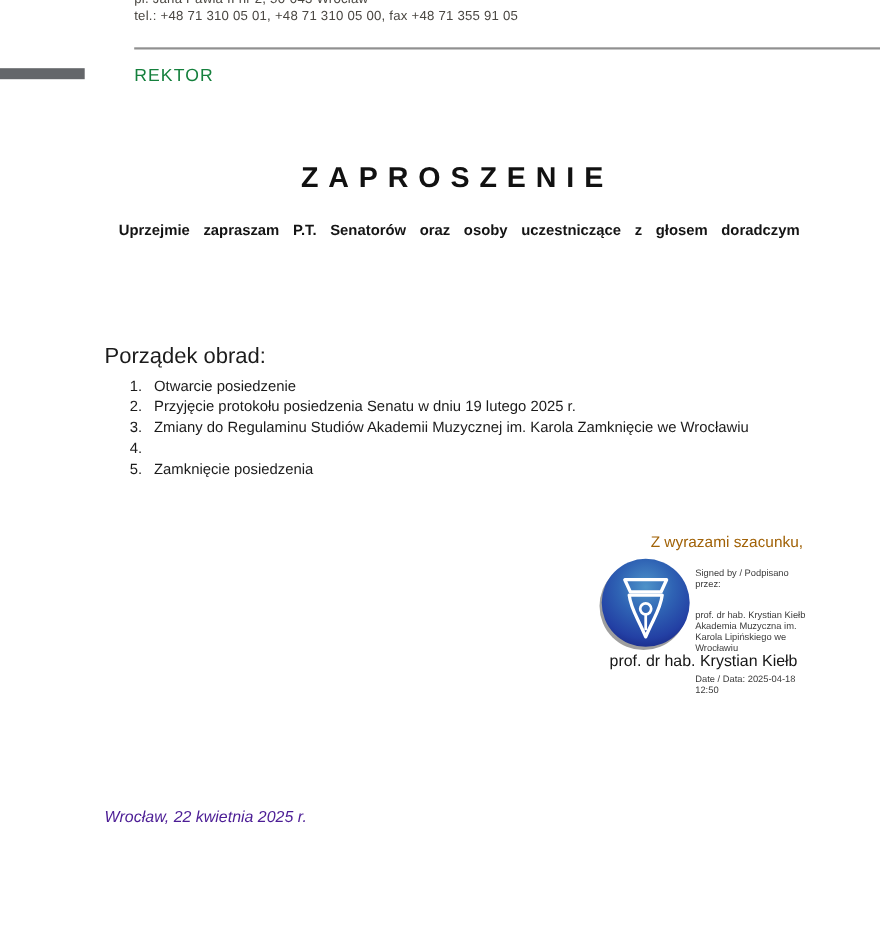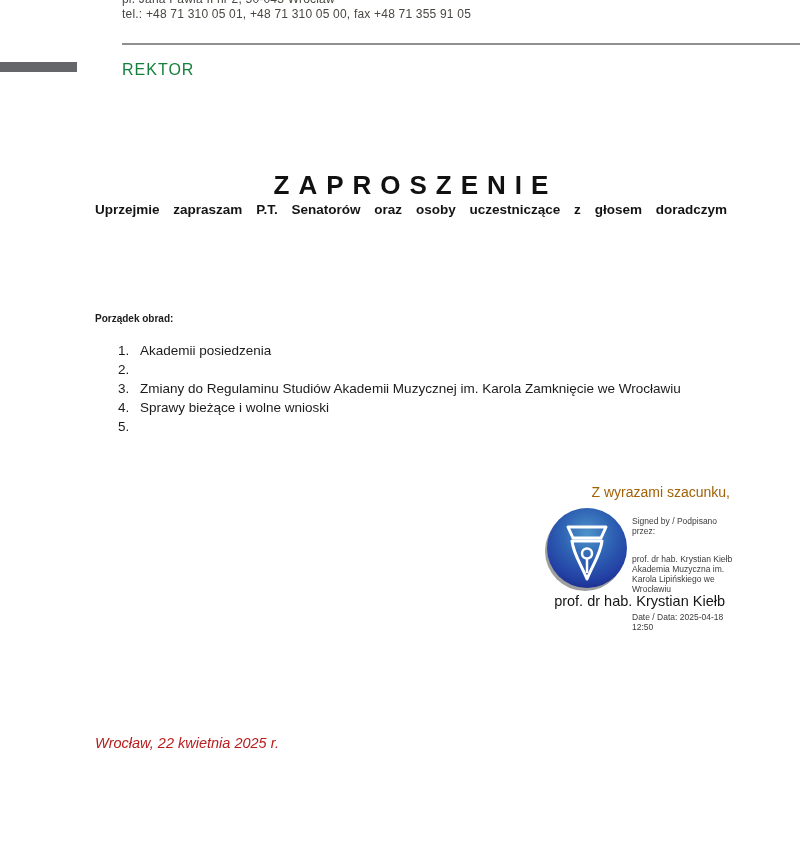--- a/index.html
+++ b/index.html
@@ -26,33 +26,33 @@
     background:#64666a;
   }
   .rektor{
     position:absolute;left:122px;top:61px;
     font-size:16px;letter-spacing:1px;color:#15803d;
   }
   
   .title{
     position:absolute;left:95px;width:632px;top:146px;
     text-align:center;font-weight:700;font-size:26px;
-    letter-spacing:9px;text-indent:9px;color:#111;margin-top:24px;
+    letter-spacing:9px;text-indent:9px;color:#111;
   }
   
   .intro{
     position:absolute;left:95px;width:632px;top:200px;
     font-weight:700;font-size:13.5px;line-height:19px;color:#141414;
   }
-  .intro .jline{text-align:justify;text-align-last:justify;}
+  .intro .jline{text-align:justify;text-align-last:justify;margin-left:13px;}
   .intro .lline{white-space:nowrap;}
   
   .agenda-heading{
     position:absolute;left:95px;top:313px;
-    font-weight:700;font-size:10px;
+    font-weight:400;font-size:20px;
   }
   .agenda-list{position:absolute;left:118px;top:341px;font-size:13.5px;line-height:19px;}
   .agenda-row{display:flex;white-space:nowrap;}
   .agenda-num{width:22px;flex:0 0 22px;}
   
   .salutation{
     position:absolute;right:70px;top:484px;
     font-size:14px;color:#a16207;
   }
   .stamp{position:absolute;left:544px;top:506px;width:86px;height:88px;}
@@ -61,21 +61,21 @@
     font-size:8.5px;line-height:9.8px;color:#3b3b3b;
     white-space:pre-line;
   }
   .stamp-text .blk{margin:0 0 9px 0;}
   .signer-name{
     position:absolute;right:75px;top:593px;
     font-size:14.5px;color:#161616;
   }
   .dateline{
     position:absolute;left:95px;top:735px;
-    font-style:italic;font-size:14.5px;color:#b91c1c;
+    font-style:italic;font-size:14.5px;color:#4c1d95;
   }
 </style>
 </head>
 <body>
 
 <div class="page">
 
   <div class="letterhead">
     <div>pl. Jana Pawła II nr 2, 50-043 Wrocław</div>
     <div>tel.: +48 71 310 05 01, +48 71 310 05 00,  fax +48 71 355 91 05</div>
@@ -89,35 +89,36 @@
 
   <div class="intro">
     <div class="jline">Uprzejmie zapraszam P.T. Senatorów oraz osoby uczestniczące z głosem doradczym</div>
   </div>
 
   <div class="agenda-heading">Porządek obrad:</div>
 
   <div class="agenda-list">
     <div class="agenda-row">
       <span class="agenda-num">1.</span>
-      <span>Akademii posiedzenia</span>
+      <span>Otwarcie posiedzenie</span>
     </div>
     <div class="agenda-row">
       <span class="agenda-num">2.</span>
+      <span>Przyjęcie protokołu posiedzenia Senatu w dniu 19 lutego 2025 r.</span>
     </div>
     <div class="agenda-row">
       <span class="agenda-num">3.</span>
       <span>Zmiany do Regulaminu Studiów Akademii Muzycznej im. Karola Zamknięcie we Wrocławiu</span>
     </div>
     <div class="agenda-row">
       <span class="agenda-num">4.</span>
-      <span>Sprawy bieżące i wolne wnioski</span>
     </div>
     <div class="agenda-row">
       <span class="agenda-num">5.</span>
+      <span>Zamknięcie posiedzenia</span>
     </div>
   </div>
 
   <div class="salutation">Z wyrazami szacunku,</div>
 
   <div class="stamp">
     <svg width="86" height="88" viewBox="0 0 86 88">
       <defs>
         <radialGradient id="sphereG" cx="0.5" cy="0.32" r="0.78">
           <stop offset="0%" stop-color="#4e93c9"></stop>

